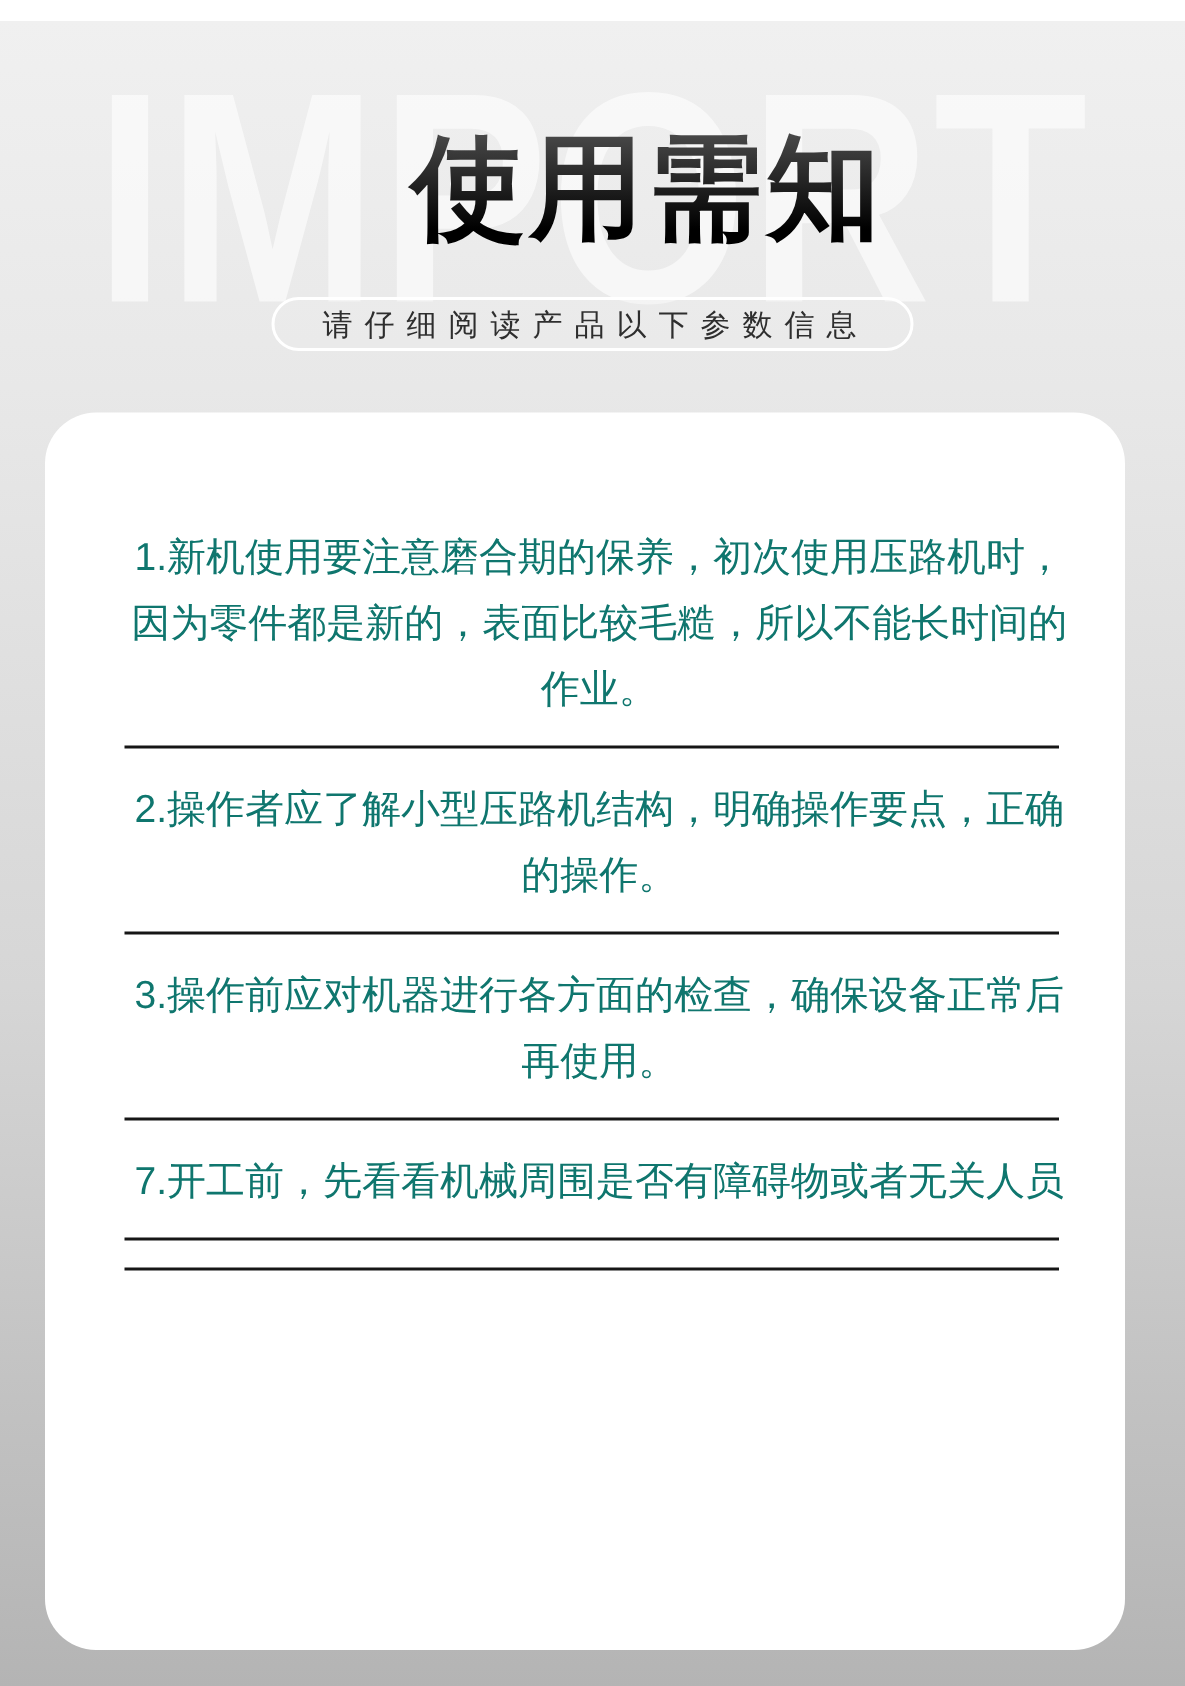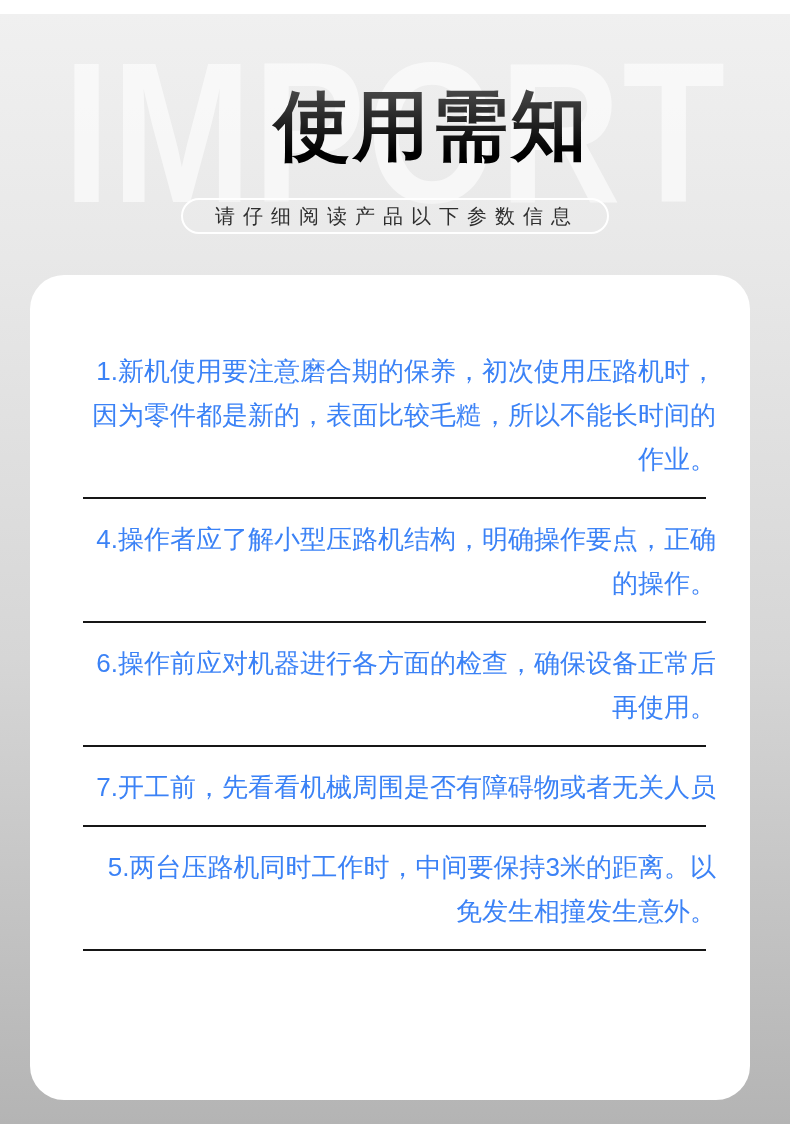--- a/index.html
+++ b/index.html
@@ -87,22 +87,22 @@
     box-sizing: border-box;
     background: #ffffff;
     border-radius: 34px;
     padding: 74px 34px 0 53px;
   }
   .notice-item p {
     margin: 0;
     padding: 0 0 16px 0;
     font-size: 26px;
     line-height: 44px;
-    color: #3b82f6;
-    text-align: right;
+    color: #0f766e;
+    text-align: center;
   }
   .divider {
     height: 2px;
     background: #161616;
     margin: 0 10px 18px 0;
   }
 </style>
 </head>
 <body>
 
@@ -118,34 +118,31 @@
   </div>
 
   <div class="card">
 
     <div class="notice-item">
       <p>1.新机使用要注意磨合期的保养，初次使用压路机时，因为零件都是新的，表面比较毛糙，所以不能长时间的作业。</p>
     </div>
     <div class="divider"></div>
 
     <div class="notice-item">
-      <p>4.操作者应了解小型压路机结构，明确操作要点，正确的操作。</p>
+      <p>2.操作者应了解小型压路机结构，明确操作要点，正确的操作。</p>
     </div>
     <div class="divider"></div>
 
     <div class="notice-item">
-      <p>6.操作前应对机器进行各方面的检查，确保设备正常后再使用。</p>
+      <p>3.操作前应对机器进行各方面的检查，确保设备正常后再使用。</p>
     </div>
     <div class="divider"></div>
 
     <div class="notice-item">
       <p>7.开工前，先看看机械周围是否有障碍物或者无关人员</p>
     </div>
     <div class="divider"></div>
 
-    <div class="notice-item">
-      <p>5.两台压路机同时工作时，中间要保持3米的距离。以免发生相撞发生意外。</p>
-    </div>
     <div class="divider"></div>
 
 
   </div>
 </div>
 
 </body></html>

